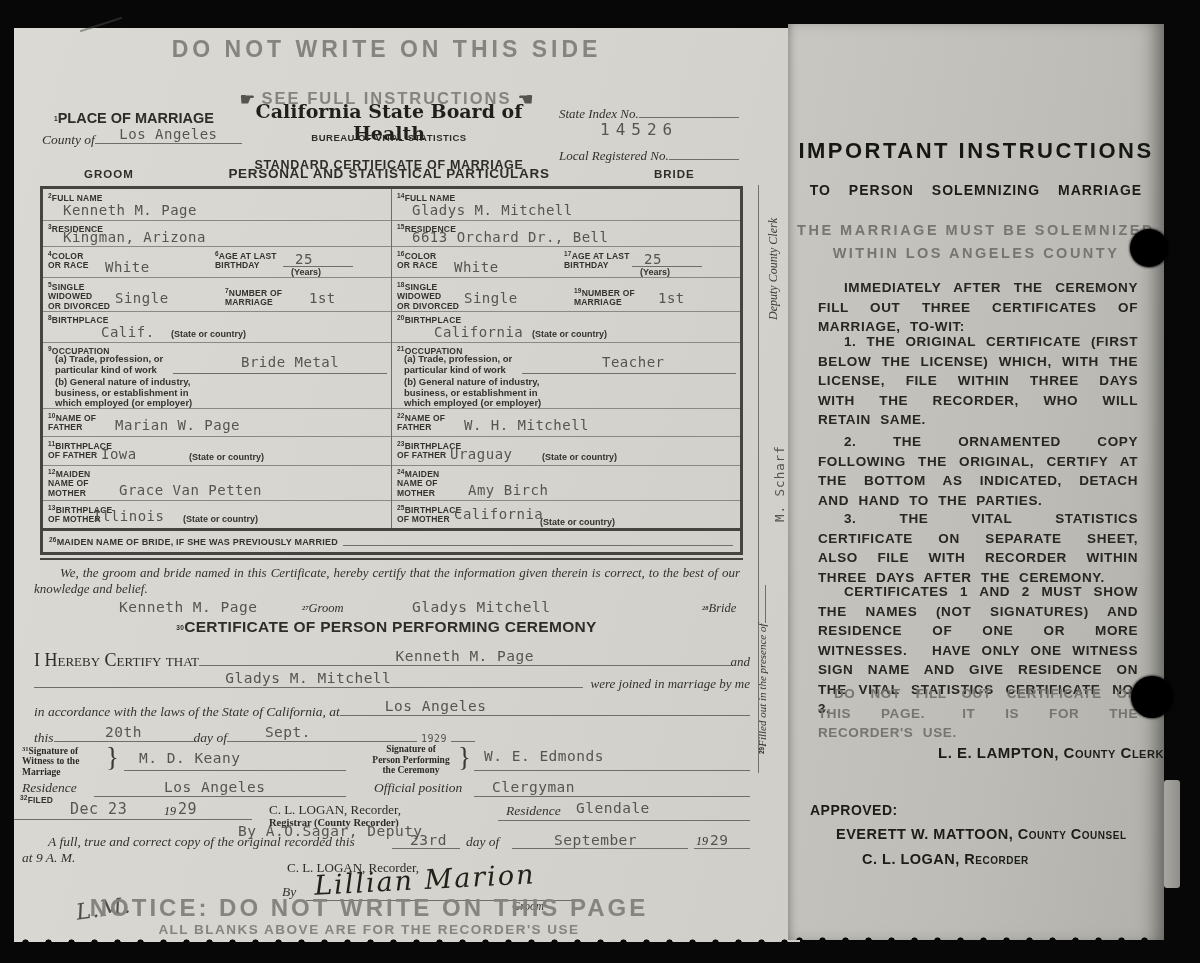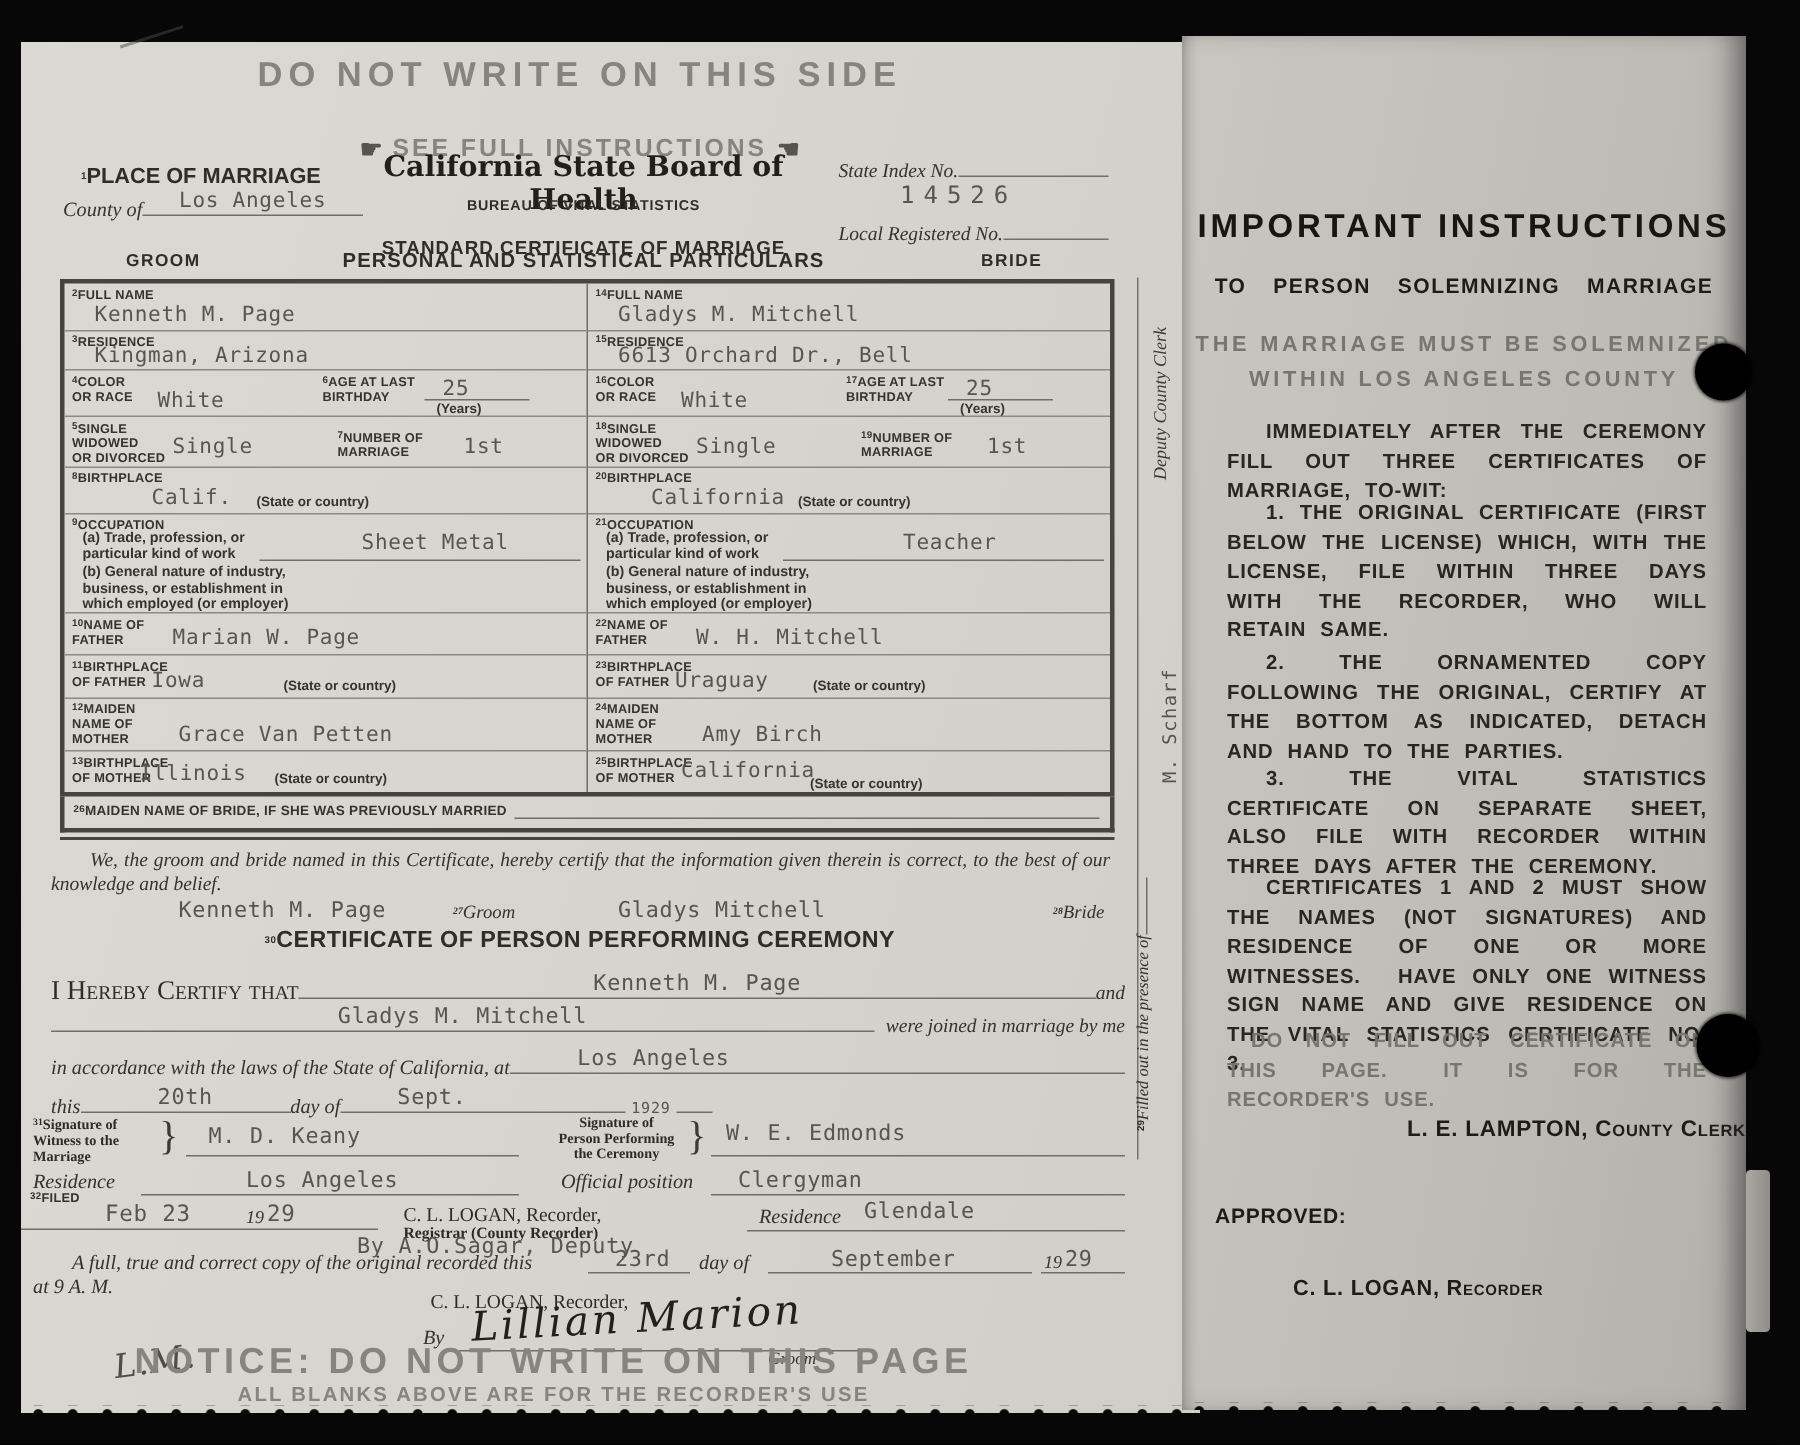--- a/index.html
+++ b/index.html
@@ -125,21 +125,21 @@
         </div>
         <div class="trow" style="height:30px;">
           <span class="lab abs" style="left:5px;top:1px;"><span class="lnum">8</span><span>BIRTHPLACE</span></span>
           <span class="tval tw" style="left:58px;bottom:2px;">Calif.</span>
           <span class="soc abs" style="left:128px;bottom:3px;">(State or country)</span>
         </div>
         <div class="trow" style="height:65px;">
           <span class="lab abs" style="left:5px;top:1px;"><span class="lnum">9</span><span>OCCUPATION</span></span>
           <span class="abs prel" style="left:12px;top:10px;font-weight:bold;font-size:9.5px;line-height:11px;color:#34332e;">(a) Trade, profession, or
 particular kind of work</span>
-          <span class="tval tw" style="left:198px;top:11px;">Sheet Metal</span>
+          <span class="tval tw" style="left:198px;top:11px;">Bride Metal</span>
           <span class="ul" style="left:130px;top:30px;width:214px;"></span>
           <span class="abs prel" style="left:12px;top:34px;font-weight:bold;font-size:9.5px;line-height:10.5px;color:#34332e;">(b) General nature of industry,
 business, or establishment in
 which employed (or employer)</span>
         </div>
         <div class="trow" style="height:27px;">
           <span class="lab abs" style="left:5px;top:2px;"><span class="lnum">10</span><span>NAME OF
 FATHER</span></span>
           <span class="tval tw" style="left:72px;bottom:3px;">Marian W. Page</span>
         </div>
@@ -301,21 +301,21 @@
       <span class="abs si" style="left:8px;top:0;font-size:13.5px;">Residence</span>
       <span class="abs tw" style="left:150px;top:-1px;font-size:14.5px;">Los Angeles</span>
       <span class="ul" style="left:80px;top:16px;width:252px;"></span>
       <span class="abs si" style="left:360px;top:0;font-size:13.5px;">Official position</span>
       <span class="abs tw" style="left:478px;top:-1px;font-size:14.5px;">Clergyman</span>
       <span class="ul" style="left:460px;top:16px;width:276px;"></span>
     </div>
 
     <div class="abs" style="left:0;top:764px;width:745px;height:46px;">
       <span class="lab abs" style="left:6px;top:1px;font-size:8.5px;"><span class="lnum">32</span><span>FILED</span></span>
-      <span class="abs tw" style="left:56px;top:8px;font-size:15px;">Feb 23</span>
+      <span class="abs tw" style="left:56px;top:8px;font-size:15px;">Dec 23</span>
       <span class="abs si" style="left:150px;top:12px;font-size:12px;">19</span>
       <span class="abs tw" style="left:164px;top:8px;font-size:15px;">29</span>
       <span class="ul" style="left:0px;top:27px;width:238px;"></span>
       <span class="abs" style="left:255px;top:10px;font-family:'Liberation Serif',serif;font-size:13px;color:#2c2b26;">C. L. LOGAN, Recorder,</span>
       <span class="abs" style="left:255px;top:25px;font-family:'Liberation Serif',serif;font-weight:bold;font-size:10.5px;color:#2c2b26;">Registrar (County Recorder)</span>
       <span class="abs si" style="left:492px;top:11px;font-size:13.5px;">Residence</span>
       <span class="abs tw" style="left:562px;top:8px;font-size:14.5px;">Glendale</span>
       <span class="ul" style="left:484px;top:28px;width:252px;"></span>
       <span class="abs tw" style="left:224px;top:31px;font-size:14.5px;">By  A.O.Sagar, Deputy</span>
     </div>
@@ -364,20 +364,21 @@
 
     <div class="ip" style="top:254px;">IMMEDIATELY AFTER THE CEREMONY FILL OUT THREE CERTIFICATES OF MARRIAGE, TO-WIT:</div>
     <div class="ip" style="top:308px;">1. THE ORIGINAL CERTIFICATE (FIRST BELOW THE LICENSE) WHICH, WITH THE LICENSE, FILE WITHIN THREE DAYS WITH THE RECORDER, WHO WILL RETAIN SAME.</div>
     <div class="ip" style="top:408px;">2. THE ORNAMENTED COPY FOLLOWING THE ORIGINAL, CERTIFY AT THE BOTTOM AS INDICATED, DETACH AND HAND TO THE PARTIES.</div>
     <div class="ip" style="top:485px;">3. THE VITAL STATISTICS CERTIFICATE ON SEPARATE SHEET, ALSO FILE WITH RECORDER WITHIN THREE DAYS AFTER THE CEREMONY.</div>
     <div class="ip" style="top:558px;">CERTIFICATES 1 AND 2 MUST SHOW THE NAMES (NOT SIGNATURES) AND RESIDENCE OF ONE OR MORE WITNESSES.  HAVE ONLY ONE WITNESS SIGN NAME AND GIVE RESIDENCE ON THE VITAL STATISTICS CERTIFICATE NO. 3.</div>
     <div class="ip gray" style="top:660px;text-indent:16px;">DO NOT FILL OUT CERTIFICATE ON THIS PAGE.  IT IS FOR THE RECORDER'S USE.</div>
 
     <div class="abs scl" style="left:150px;top:720px;font-size:15px;letter-spacing:.5px;color:#1c1c18;">L. E. LAMPTON, County Clerk</div>
     <div class="abs" style="left:22px;top:778px;font-weight:bold;font-size:14px;letter-spacing:.5px;color:#1c1c18;">APPROVED:</div>
+    <div class="abs scl" style="left:48px;top:802px;font-size:14.5px;letter-spacing:.5px;color:#1c1c18;">EVERETT W. MATTOON, County Counsel</div>
     <div class="abs scl" style="left:74px;top:827px;font-size:14.5px;letter-spacing:.5px;color:#1c1c18;">C. L. LOGAN, Recorder</div>
 
     <div class="perf"></div>
   </div>
 
   <div class="hole" style="left:1130px;top:229px;width:38px;height:38px;"></div>
   <div class="hole" style="left:1131px;top:676px;width:42px;height:42px;"></div>
   <div class="edgetab"></div>
 
 </div>

